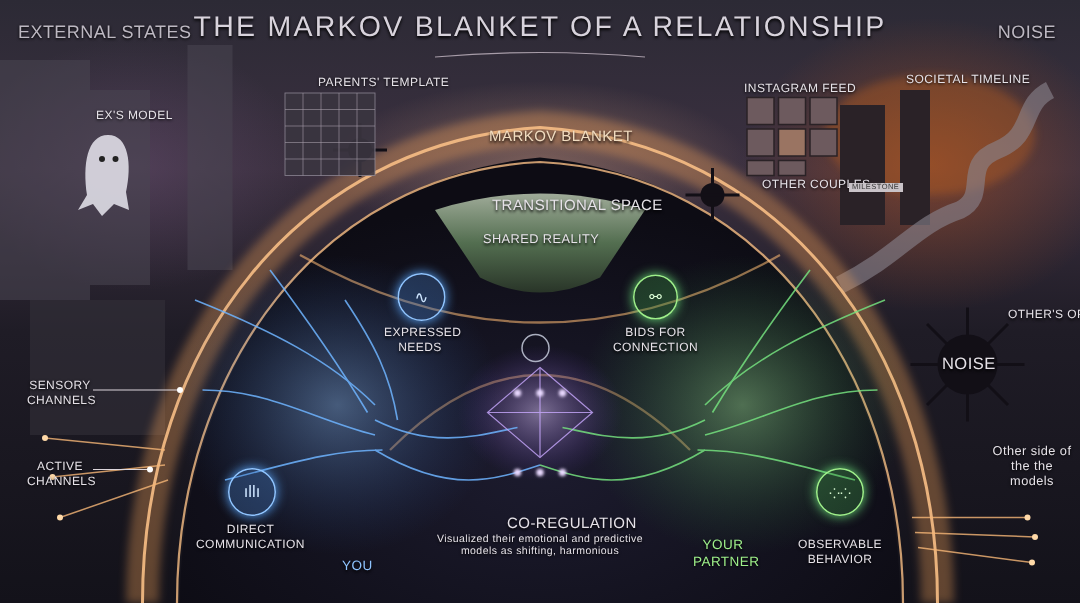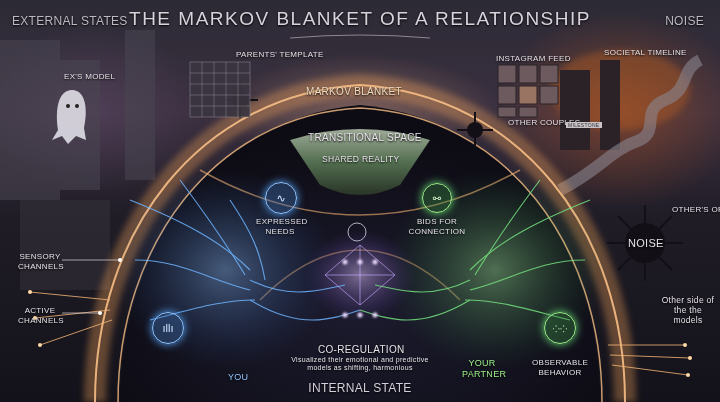--- a/index.html
+++ b/index.html
@@ -8,21 +8,21 @@
     background:
       radial-gradient(ellipse 200px 80px at 360px 110px, rgba(200,150,120,0.45), transparent 70%),
       radial-gradient(ellipse 180px 140px at 620px 110px, rgba(200,90,30,0.45), transparent 70%),
       radial-gradient(ellipse 160px 120px at 90px 110px, rgba(120,90,130,0.35), transparent 70%),
       linear-gradient(180deg, #2c2a35 0%, #3b3040 28%, #1f1c26 55%, #13121a 100%);
   }
   .lbl { position:absolute; color:#e6e2e8; text-transform:uppercase; letter-spacing:0.3px; text-shadow:0 1px 2px #000; white-space:nowrap; }
   .title { left:0; right:0; top:8px; text-align:center; font-size:19px; letter-spacing:1.5px; color:#d8d3dc; font-weight:normal; }
   .corner { font-size:12px; color:#bdb8c2; top:14px; }
   .small { font-size:8px; text-align:center; line-height:10px; }
-  .mid { font-size:10px; text-align:center; line-height:12px; }
+  .mid { font-size:10px; text-align:center; line-height:12px;margin-left:20px; }
   .serifnote { font-family:"Liberation Sans", sans-serif; text-transform:none; font-size:8.5px; text-align:center; line-height:10px; }
   svg.bg { position:absolute; left:0; top:0; }
   .icon { position:absolute; border-radius:50%; display:flex; align-items:center; justify-content:center; }
 </style>
 </head>
 <body>
 
 <div class="canvas">
 
   <svg class="bg" width="720" height="402" viewBox="0 0 720 402">
@@ -189,21 +189,21 @@
     </g>
 
     <path d="M290 38 Q360 32 430 38" stroke="#a79ca8" stroke-width="0.8" fill="none"></path>
   </svg>
 
   <div class="lbl corner" style="left:12px;">EXTERNAL STATES</div>
   <div class="lbl title">THE MARKOV BLANKET OF A RELATIONSHIP</div>
   <div class="lbl corner" style="right:16px;">NOISE</div>
 
   <div class="lbl small" style="left:64px; top:72px;">EX'S MODEL</div>
-  <div class="lbl small" style="left:192px; top:50px;padding-left:44px;">PARENTS' TEMPLATE</div>
+  <div class="lbl small" style="left:168px; top:50px;padding-left:44px;">PARENTS' TEMPLATE</div>
   <div class="lbl small" style="left:496px; top:54px;">INSTAGRAM FEED</div>
   <div class="lbl small" style="left:508px; top:118px;">OTHER COUPLES</div>
   <div class="lbl small" style="left:604px; top:48px;">SOCIETAL TIMELINE</div>
   <div class="lbl" style="left:566px; top:122px; font-size:5px; background:#c9c3c8; color:#333; padding:0 2px; text-shadow:none;">MILESTONE</div>
   <div class="lbl small" style="left:672px; top:205px;"><span>OTHER'S OPINIONS</span></div>
   <div class="lbl" style="left:628px; top:237px; font-size:11px;">NOISE</div>
   <div class="lbl serifnote" style="left:660px; top:295px; width:56px; white-space:normal;">Other side of the the models</div>
 
   <div class="lbl mid" style="left:306px; top:86px; color:#f1dcc0;">MARKOV BLANKET</div>
   <div class="lbl mid" style="left:308px; top:132px; font-size:10px;">TRANSITIONAL SPACE</div>
@@ -217,25 +217,25 @@
   <div class="lbl small" style="left:256px; top:217px; width:48px; white-space:normal;">EXPRESSED NEEDS</div>
 
   <div class="icon" style="left:422px; top:183px; width:28px; height:28px; border:1px solid #9ef08a; background:rgba(60,140,70,0.35); box-shadow:0 0 8px #6be07a;">
     <span style="color:#dfffd8; font-size:10px;">⚯</span>
   </div>
   <div class="lbl small" style="left:408px; top:217px; width:58px; white-space:normal;">BIDS FOR CONNECTION</div>
 
   <div class="icon" style="left:152px; top:312px; width:30px; height:30px; border:1px solid #8fc4ff; background:rgba(70,120,190,0.35); box-shadow:0 0 8px #5aa8ff;">
     <span style="color:#cfe6ff; font-size:11px;">ıllı</span>
   </div>
+  <div class="lbl small" style="left:130px; top:348px; width:74px; white-space:normal;">DIRECT COMMUNICATION</div>
 
   <div class="icon" style="left:544px; top:312px; width:30px; height:30px; border:1px solid #9ef08a; background:rgba(60,140,70,0.35); box-shadow:0 0 8px #6be07a;">
     <span style="color:#dfffd8; font-size:9px;">⁘⁘</span>
   </div>
   <div class="lbl small" style="left:530px; top:358px; width:60px; white-space:normal;">OBSERVABLE BEHAVIOR</div>
 
   <div class="lbl" style="left:228px; top:372px; font-size:9px; color:#8fc4ff;">YOU</div>
   <div class="lbl" style="left:462px; top:358px; font-size:9px; color:#9ef08a; width:40px; white-space:normal; text-align:center; line-height:11px;">YOUR PARTNER</div>
 
   <div class="lbl mid" style="left:318px; top:344px;">CO-REGULATION</div>
   <div class="lbl serifnote" style="left:290px; top:356px; width:140px; white-space:normal; font-size:7px; line-height:8px;">Visualized their emotional and predictive models as  shifting, harmonious</div>
-  <div class="lbl" style="left:0; right:0; top:381px; text-align:center; font-size:12px; color:#d4cfd8;">INTERNAL STATE</div>
 </div>
 
 </body></html>

